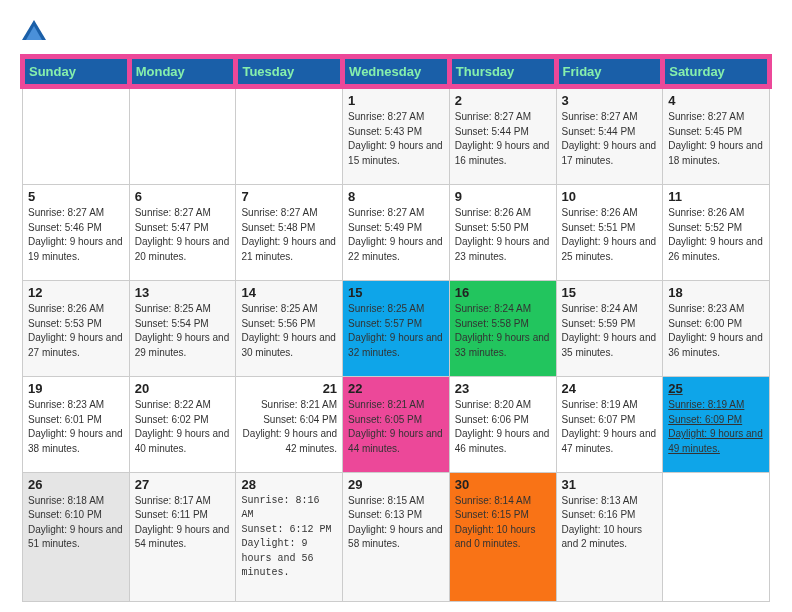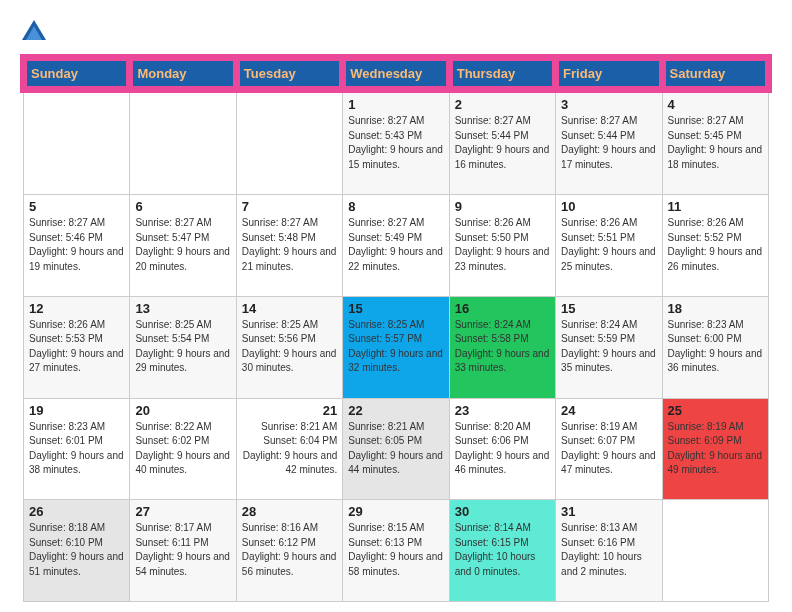--- a/index.html
+++ b/index.html
@@ -53,26 +53,26 @@
     }
     .calendar {
       flex: 1;
       border: 1px solid #ccc;
       border-collapse: collapse;
       width: 100%;
       table-layout: fixed;
     }
     .calendar th {
       background: #1a5fa8;
-      color: #fdba74;
+      color: #86efac;
       font-size: 13px;
       font-weight: bold;
       padding: 5px 4px;
       text-align: left;
-      border: 7px solid #ec4899;
+      border: 5px solid #ec4899;
     }
     .calendar td {
       vertical-align: top;
       border: 1px solid #ccc;
       padding: 4px 5px;
       font-size: 10.5px;
       color: #333;
       background: #fff;
       height: 82px;
     }
@@ -261,39 +261,39 @@
             <div class="day-info" style="white-space: pre-line;">Sunrise: 8:22 AM
 Sunset: 6:02 PM
 Daylight: 9 hours and 40 minutes.</div>
           </td>
           <td style="background: rgb(255, 255, 255); text-align: right;">
             <span class="day-number">21</span>
             <div class="day-info" style="white-space: pre-line;">Sunrise: 8:21 AM
 Sunset: 6:04 PM
 Daylight: 9 hours and 42 minutes.</div>
           </td>
-          <td style="background: #e5e5e5; margin-left: 36px;">
+          <td style="background: #ec4899; margin-left: 36px;">
             <span class="day-number">22</span>
             <div class="day-info" style="white-space: pre-line;">Sunrise: 8:21 AM
 Sunset: 6:05 PM
 Daylight: 9 hours and 44 minutes.</div>
           </td>
           <td style="background: rgb(255, 255, 255);">
             <span class="day-number">23</span>
             <div class="day-info" style="white-space: pre-line;">Sunrise: 8:20 AM
 Sunset: 6:06 PM
 Daylight: 9 hours and 46 minutes.</div>
           </td>
           <td style="background: rgb(255, 255, 255);">
             <span class="day-number">24</span>
             <div class="day-info" style="white-space: pre-line;">Sunrise: 8:19 AM
 Sunset: 6:07 PM
 Daylight: 9 hours and 47 minutes.</div>
           </td>
-          <td style="background: #ef4444;">
+          <td style="background: #0ea5e9; text-decoration: underline;">
             <span class="day-number">25</span>
             <div class="day-info" style="white-space: pre-line;">Sunrise: 8:19 AM
 Sunset: 6:09 PM
 Daylight: 9 hours and 49 minutes.</div>
           </td>
         </tr>
         <tr>
           <td style="background: #e5e5e5;">
             <span class="day-number">26</span>
             <div class="day-info" style="white-space: pre-line;">Sunrise: 8:18 AM
@@ -301,31 +301,31 @@
 Daylight: 9 hours and 51 minutes.</div>
           </td>
           <td style="background: rgb(247, 247, 247);">
             <span class="day-number">27</span>
             <div class="day-info" style="white-space: pre-line;">Sunrise: 8:17 AM
 Sunset: 6:11 PM
 Daylight: 9 hours and 54 minutes.</div>
           </td>
           <td style="background: rgb(247, 247, 247);">
             <span class="day-number">28</span>
-            <div class="day-info" style="white-space: pre-line;">Sunrise: 8:16 AM
+            <div class="day-info" style="white-space: pre-line; font-family: Liberation Mono, monospace;">Sunrise: 8:16 AM
 Sunset: 6:12 PM
 Daylight: 9 hours and 56 minutes.</div>
           </td>
           <td style="background: rgb(247, 247, 247); margin-top: 47px;">
             <span class="day-number">29</span>
             <div class="day-info" style="white-space: pre-line;">Sunrise: 8:15 AM
 Sunset: 6:13 PM
 Daylight: 9 hours and 58 minutes.</div>
           </td>
-          <td style="background: #5eead4;">
+          <td style="background: #f97316;">
             <span class="day-number">30</span>
             <div class="day-info" style="white-space: pre-line;">Sunrise: 8:14 AM
 Sunset: 6:15 PM
 Daylight: 10 hours and 0 minutes.</div>
           </td>
           <td style="background: rgb(247, 247, 247);">
             <span class="day-number">31</span>
             <div class="day-info" style="white-space: pre-line;">Sunrise: 8:13 AM
 Sunset: 6:16 PM
 Daylight: 10 hours and 2 minutes.</div>

